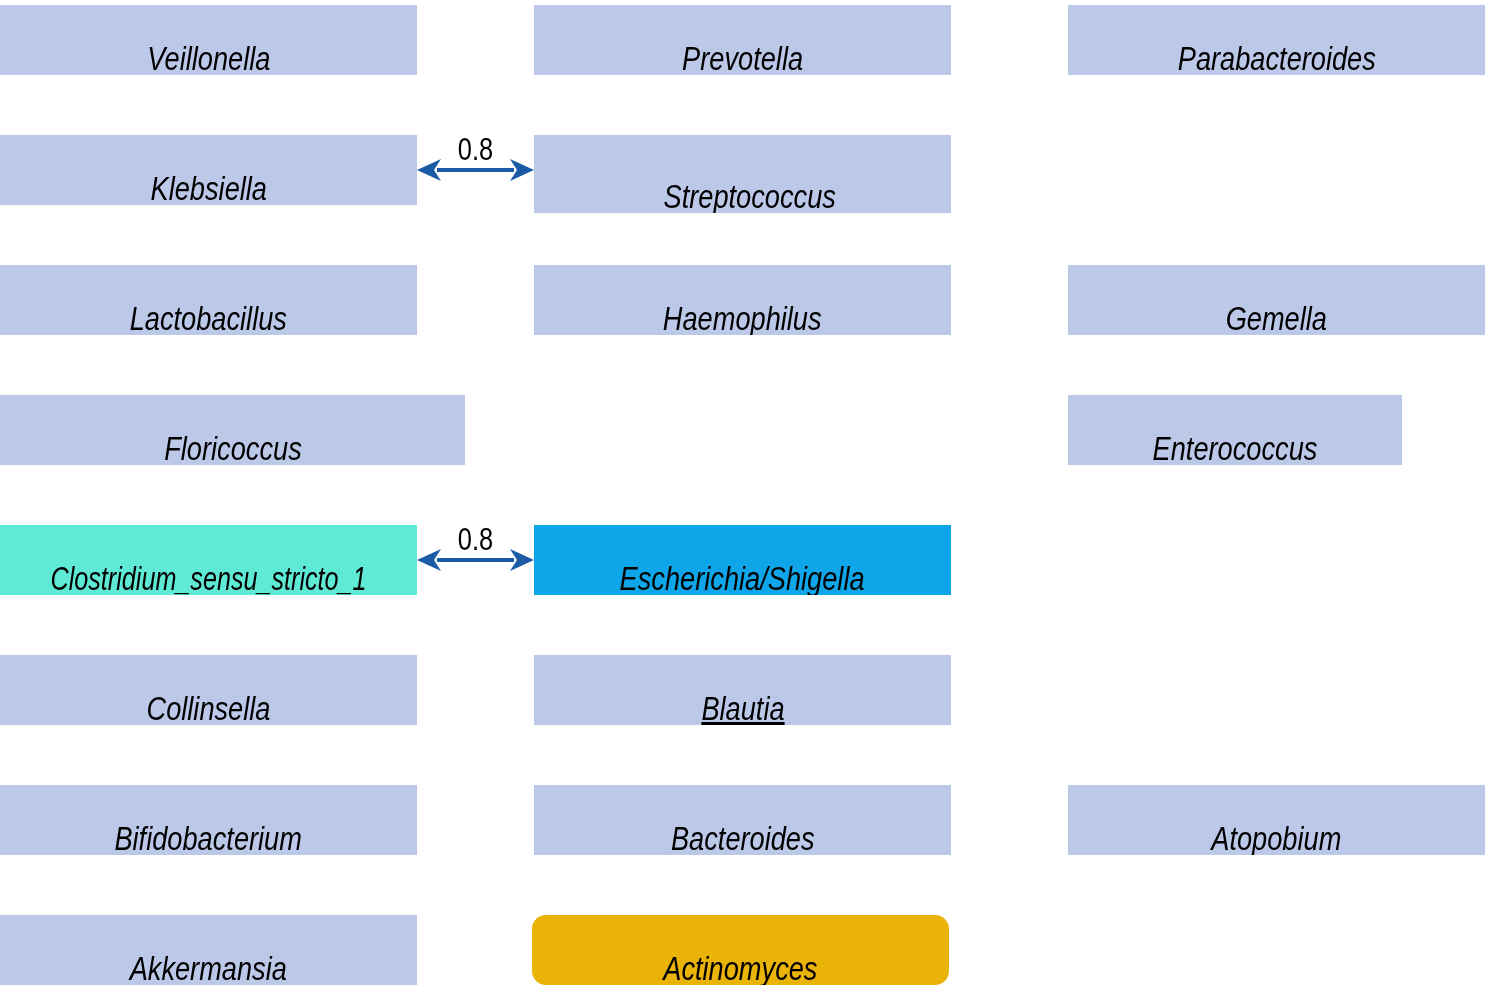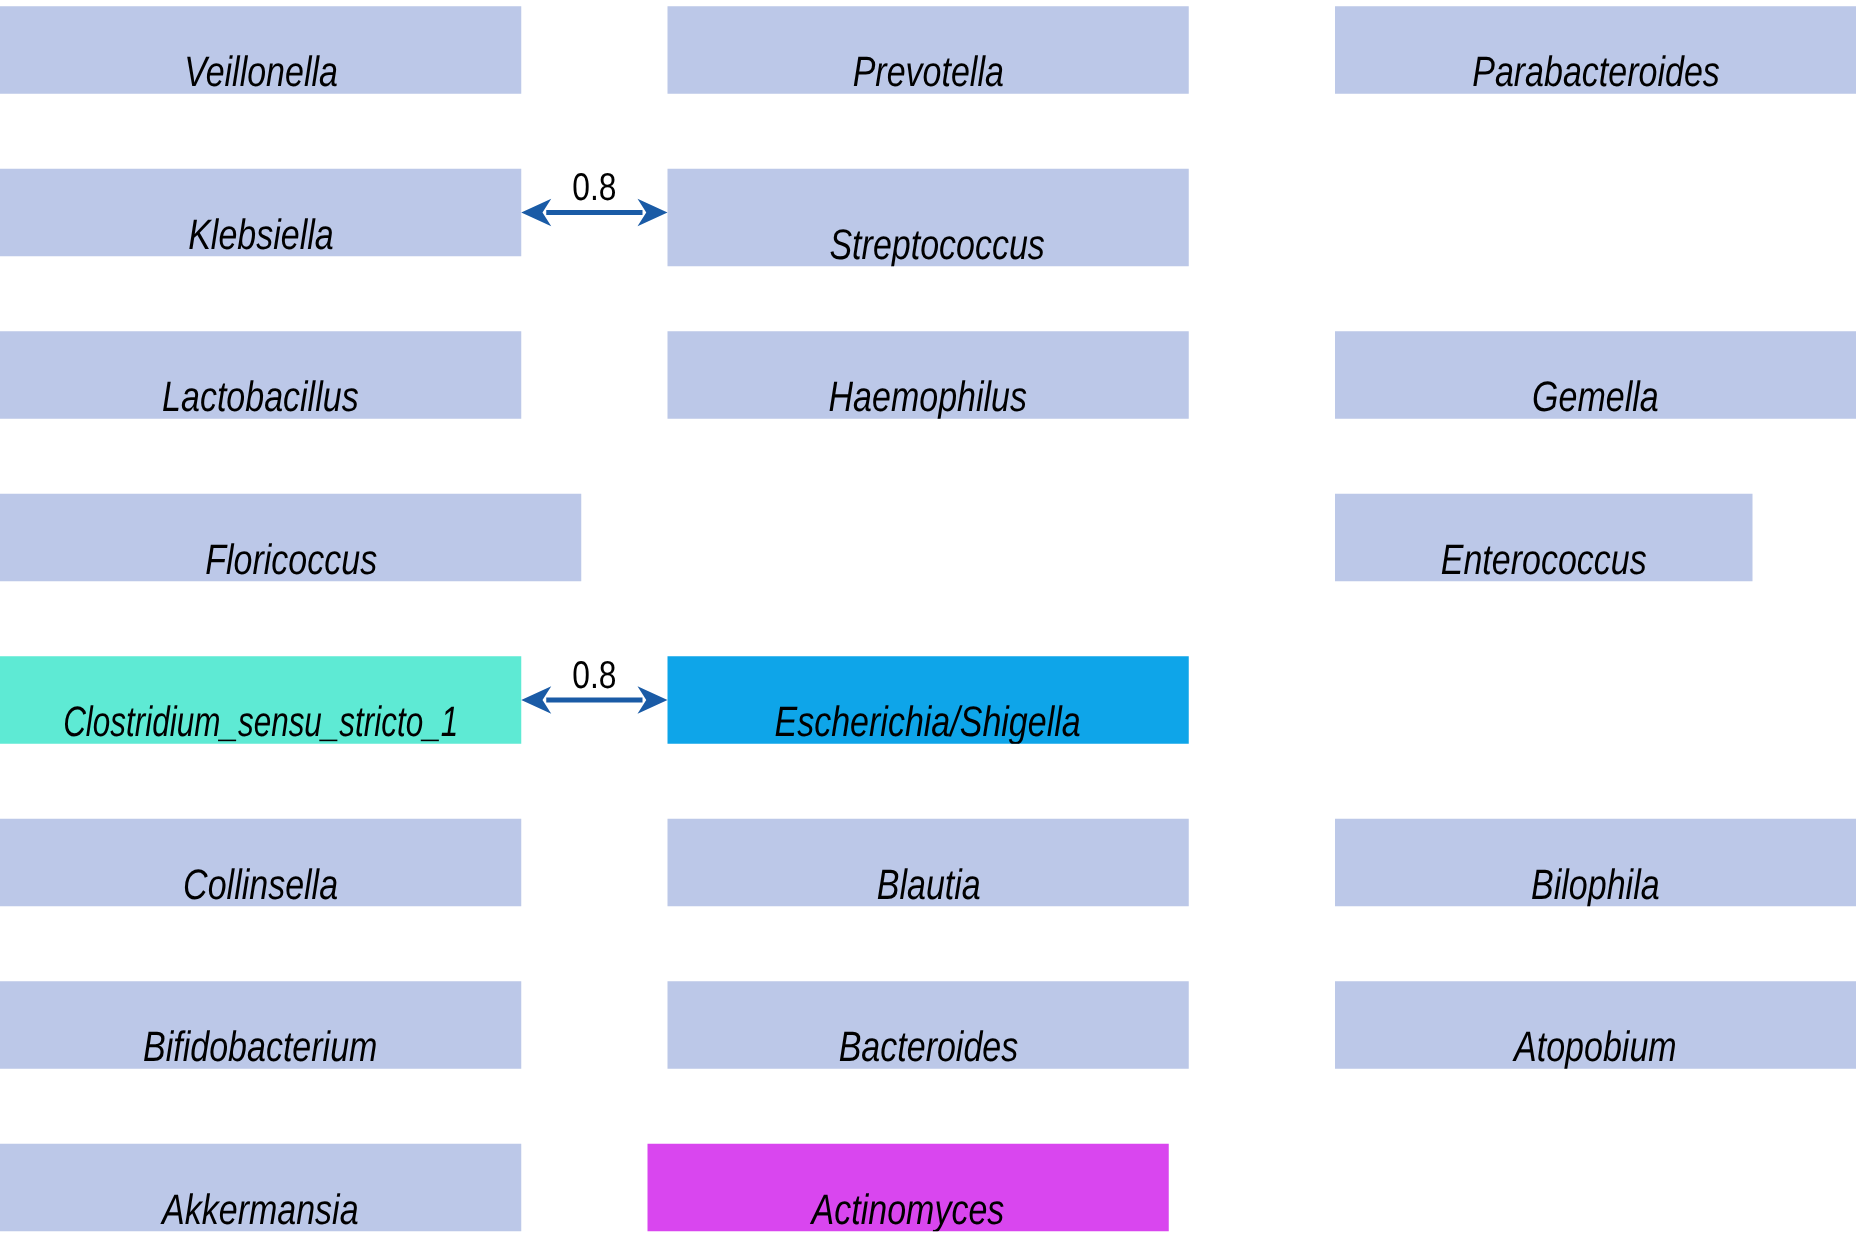--- a/index.html
+++ b/index.html
@@ -105,39 +105,36 @@
     </div>
     <div class="node" style="left: 0px; top: 525px; width: 417px; height: 70px; background: #5eead4;">
       <span class="node-label long" style="color: rgb(0, 0, 0);">Clostridium_sensu_stricto_1</span>
     </div>
     <div class="node" style="left: 534px; top: 525px; width: 417px; height: 70px; background: #0ea5e9;">
       <span class="node-label" style="color: rgb(0, 0, 0);">Escherichia/Shigella</span>
     </div>
     <div class="node" style="left: 0px; top: 655px; width: 417px; height: 70px; background: rgb(188, 200, 232);">
       <span class="node-label" style="color: rgb(0, 0, 0);">Collinsella</span>
     </div>
-    <div class="node" style="left: 534px; top: 655px; width: 417px; height: 70px; background: rgb(188, 200, 232);">
+    <div class="node" style="left: 534px; top: 655px; width: 417px; height: 70px; background: rgb(188, 200, 232); text-decoration: underline;">
       <span class="node-label" style="color: rgb(0, 0, 0);">Blautia</span>
-    </div>
-    <div class="node" style="left: 1068px; top: 655px; width: 417px; height: 70px; background: rgb(188, 200, 232);">
-      <span class="node-label" style="color: rgb(0, 0, 0);">Bilophila</span>
     </div>
     <div class="node" style="left: 0px; top: 785px; width: 417px; height: 70px; background: rgb(188, 200, 232);">
       <span class="node-label" style="color: rgb(0, 0, 0);">Bifidobacterium</span>
     </div>
     <div class="node" style="left: 534px; top: 785px; width: 417px; height: 70px; background: rgb(188, 200, 232);">
       <span class="node-label" style="color: rgb(0, 0, 0);">Bacteroides</span>
     </div>
     <div class="node" style="left: 1068px; top: 785px; width: 417px; height: 70px; background: rgb(188, 200, 232);">
       <span class="node-label" style="color: rgb(0, 0, 0);">Atopobium</span>
     </div>
     <div class="node" style="left: 0px; top: 915px; width: 417px; height: 70px; background: rgb(188, 200, 232);">
       <span class="node-label" style="color: rgb(0, 0, 0);">Akkermansia</span>
     </div>
-    <div class="node" style="left: 518px; top: 915px; width: 417px; height: 70px; background: #d946ef;">
+    <div class="node" style="left: 532px; top: 915px; width: 417px; height: 70px; background: #eab308; border-radius: 14px;">
       <span class="node-label" style="color: rgb(0, 0, 0);">Actinomyces</span>
     </div>
     <div class="edge" style="left: 417px; top: 148px; width: 117px; height: 44px;">
       <svg width="117" height="44" viewBox="0 0 117 44">
         <line x1="20" y1="22" x2="97" y2="22" stroke="#1a5ba6" stroke-width="4"></line>
         <path d="M 0 22 L 24 11 L 17 22 L 24 33 Z" fill="#1a5ba6"></path>
         <path d="M 117 22 L 93 11 L 100 22 L 93 33 Z" fill="#1a5ba6"></path>
       </svg>
       <div class="edge-label" style="color: rgb(0, 0, 0); left: 0px; width: 117px; top: -14px;">0.8</div>
     </div>

